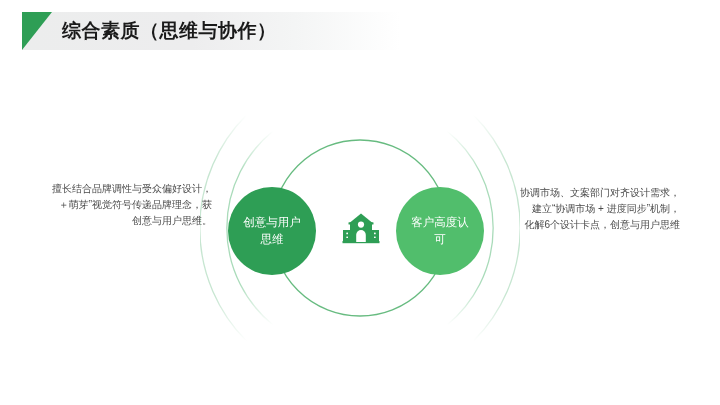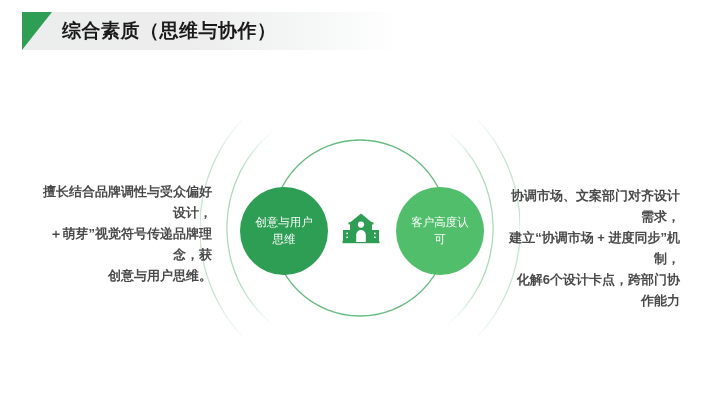--- a/index.html
+++ b/index.html
@@ -80,21 +80,21 @@
     align-items: center;
     justify-content: center;
     text-align: center;
     color: #ffffff;
     font-size: 11.5px;
     line-height: 1.45;
     box-sizing: border-box;
     padding: 0 10px;
   }
   .node-left {
-    left: 240px;
+    left: 228px;
     top: 187px;
     width: 88px;
     height: 88px;
     background: #2e9e55;
   }
   .node-right {
     left: 396px;
     top: 187px;
     width: 88px;
     height: 88px;
@@ -109,24 +109,23 @@
     position: absolute;
     left: 342px;
     top: 212px;
     width: 38px;
     height: 40px;
   }
 
   
   .desc {
     position: absolute;
-    font-size: 13px;
+    font-size: 10px;
     line-height: 1.62;
     color: #4a4a4a;
-    font-weight: bold;
   }
   .desc-left {
     left: 40px;
     top: 181px;
     width: 172px;
     text-align: right;
   }
   .desc-right {
     left: 506px;
     top: 185px;
@@ -225,16 +224,16 @@
 
   <div class="desc desc-left">
     <p>擅长结合品牌调性与受众偏好设计，</p>
     <p>＋萌芽”视觉符号传递品牌理念，获</p>
     <p>创意与用户思维。</p>
   </div>
 
   <div class="desc desc-right">
     <p>协调市场、文案部门对齐设计需求，</p>
     <p>建立“协调市场 + 进度同步”机制，</p>
-    <p>化解6个设计卡点，跨部门协作能力</p>
+    <p>化解6个设计卡点，创意与用户思维</p>
   </div>
 
 </div>
 
 </body></html>

